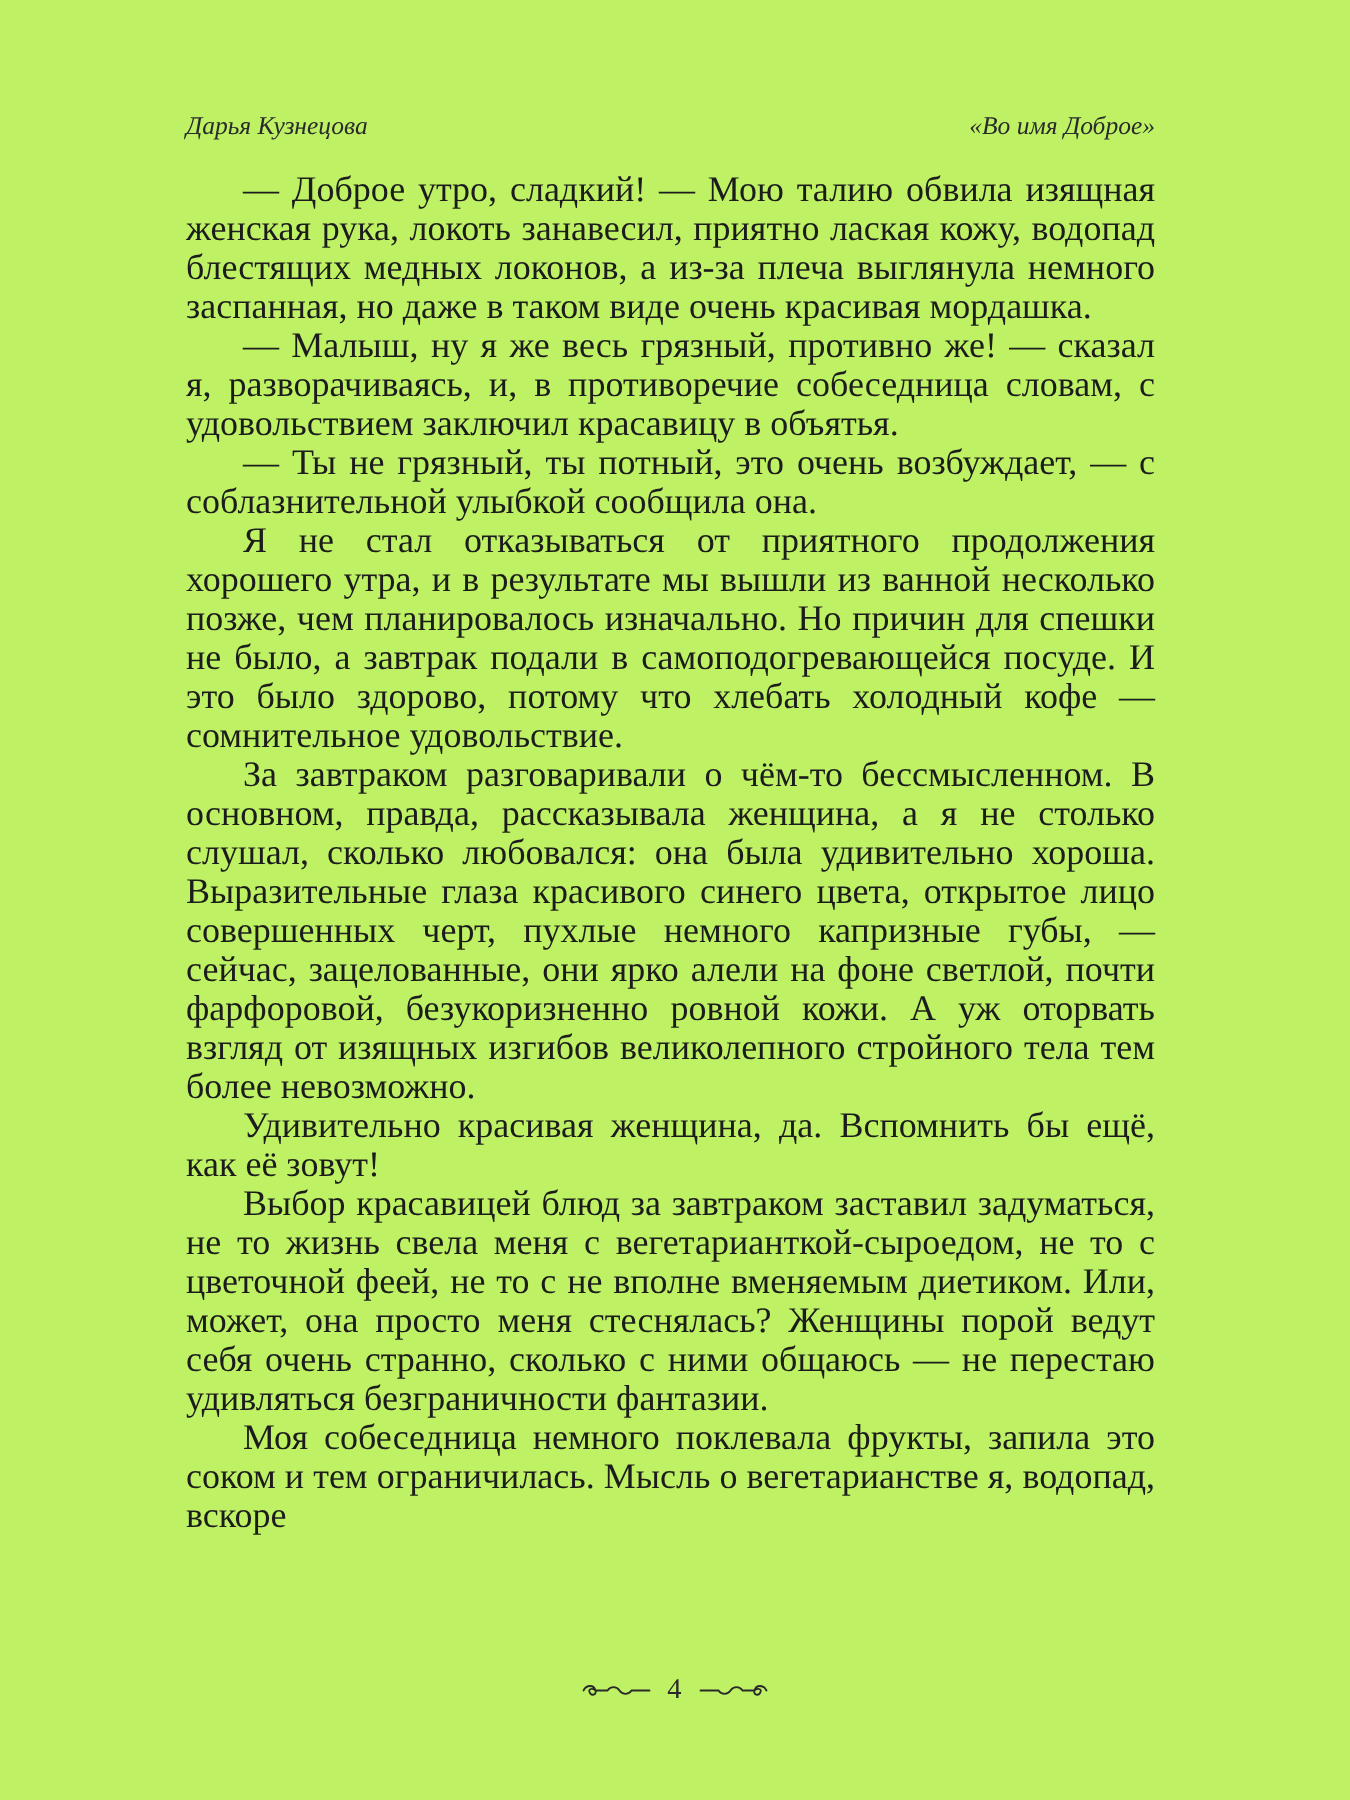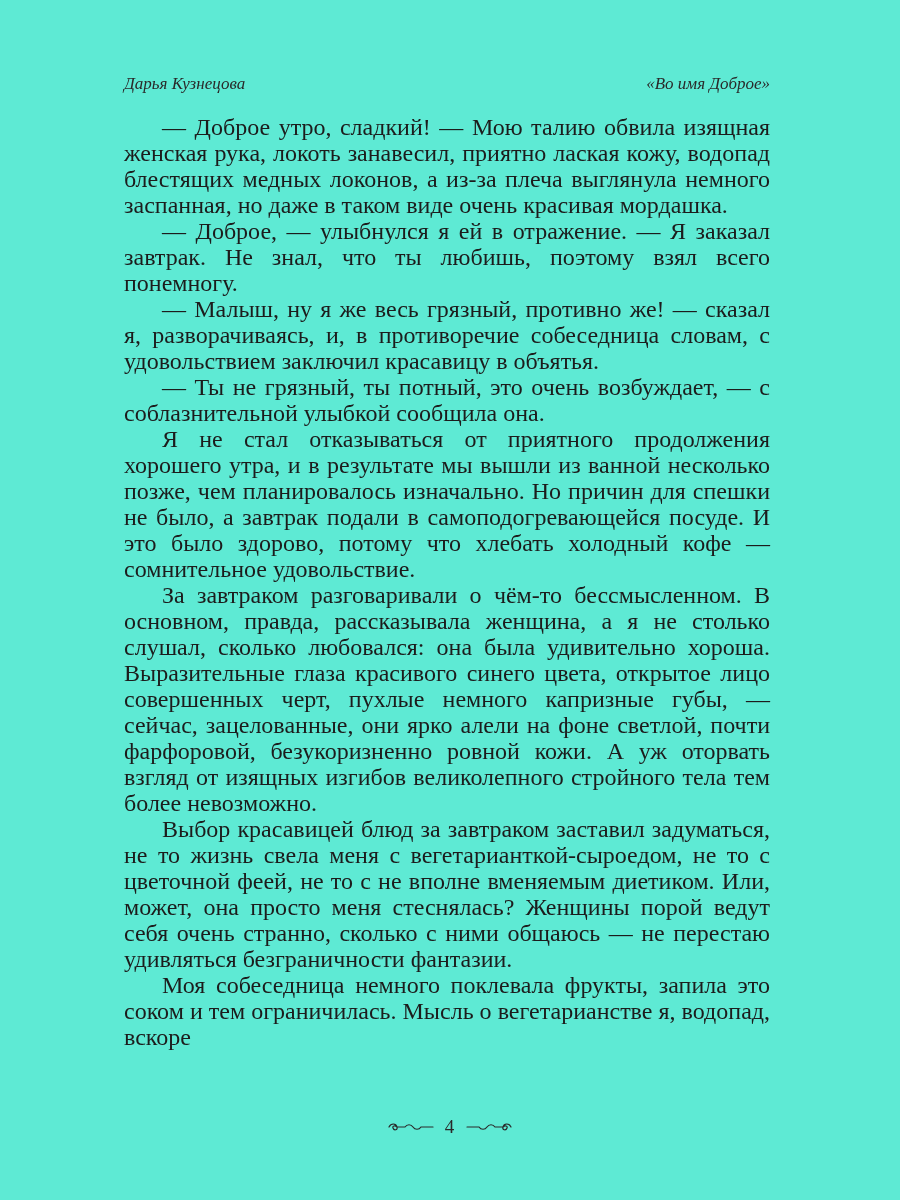--- a/index.html
+++ b/index.html
@@ -4,21 +4,21 @@
 <style>
   html, body {
     margin: 0;
     padding: 0;
     background: #ffffff;
   }
   .page {
     position: relative;
     width: 900px;
     height: 1200px;
-    background: #5eead4;
+    background: #bef264;
     overflow: hidden;
     font-family: "Liberation Serif", "DejaVu Serif", serif;
     color: #1e1e1e;
   }
   .running-header {
     position: absolute;
     top: 74px;
     left: 124px;
     right: 130px;
     display: flex;
@@ -72,25 +72,25 @@
 
 <div class="page">
 
   <div class="running-header">
     <span>Дарья Кузнецова</span>
     <span>«Во имя Доброе»</span>
   </div>
 
   <div class="body-text">
     <p>— Доброе утро, сладкий! — Мою талию обвила изящная женская рука, локоть занавесил, приятно лаская кожу, водопад блестящих медных локонов, а из-за плеча выглянула немного заспанная, но даже в таком виде очень красивая мордашка.</p>
-    <p>— Доброе, — улыбнулся я ей в отражение. — Я заказал завтрак. Не знал, что ты любишь, поэтому взял всего понемногу.</p>
     <p>— Малыш, ну я же весь грязный, противно же! — сказал я, разворачиваясь, и, в противоречие собеседница словам, с удовольствием заключил красавицу в объятья.</p>
     <p>— Ты не грязный, ты потный, это очень возбуждает, — с соблазнительной улыбкой сообщила она.</p>
     <p>Я не стал отказываться от приятного продолжения хорошего утра, и в результате мы вышли из ванной несколько позже, чем планировалось изначально. Но причин для спешки не было, а завтрак подали в самоподогревающейся посуде. И это было здорово, потому что хлебать холодный кофе — сомнительное удовольствие.</p>
     <p>За завтраком разговаривали о чём-то бессмысленном. В основном, правда, рассказывала женщина, а я не столько слушал, сколько любовался: она была удивительно хороша. Выразительные глаза красивого синего цвета, открытое лицо совершенных черт, пухлые немного капризные губы, — сейчас, зацелованные, они ярко алели на фоне светлой, почти фарфоровой, безукоризненно ровной кожи. А уж оторвать взгляд от изящных изгибов великолепного стройного тела тем более невозможно.</p>
+    <p>Удивительно красивая женщина, да. Вспомнить бы ещё, как её зовут!</p>
     <p>Выбор красавицей блюд за завтраком заставил задуматься, не то жизнь свела меня с вегетарианткой-сыроедом, не то с цветочной феей, не то с не вполне вменяемым диетиком. Или, может, она просто меня стеснялась? Женщины порой ведут себя очень странно, сколько с ними общаюсь — не перестаю удивляться безграничности фантазии.</p>
     <p>Моя собеседница немного поклевала фрукты, запила это соком и тем ограничилась. Мысль о вегетарианстве я, водопад, вскоре</p>
   </div>
 
   <div class="page-footer">
     <span class="flourish">
       <svg width="48" height="14" viewBox="0 0 48 14" xmlns="http://www.w3.org/2000/svg">
         <path d="M2 7 C4 3, 9 3, 10 7 C11 10, 7 11, 6 8 C5 6, 8 5, 10 7 L18 7 C20 4, 24 4, 26 7 C28 10, 32 10, 34 7 L46 7" fill="none" stroke="#2a2a2a" stroke-width="1.2" stroke-linecap="round"></path>
       </svg>
     </span>

